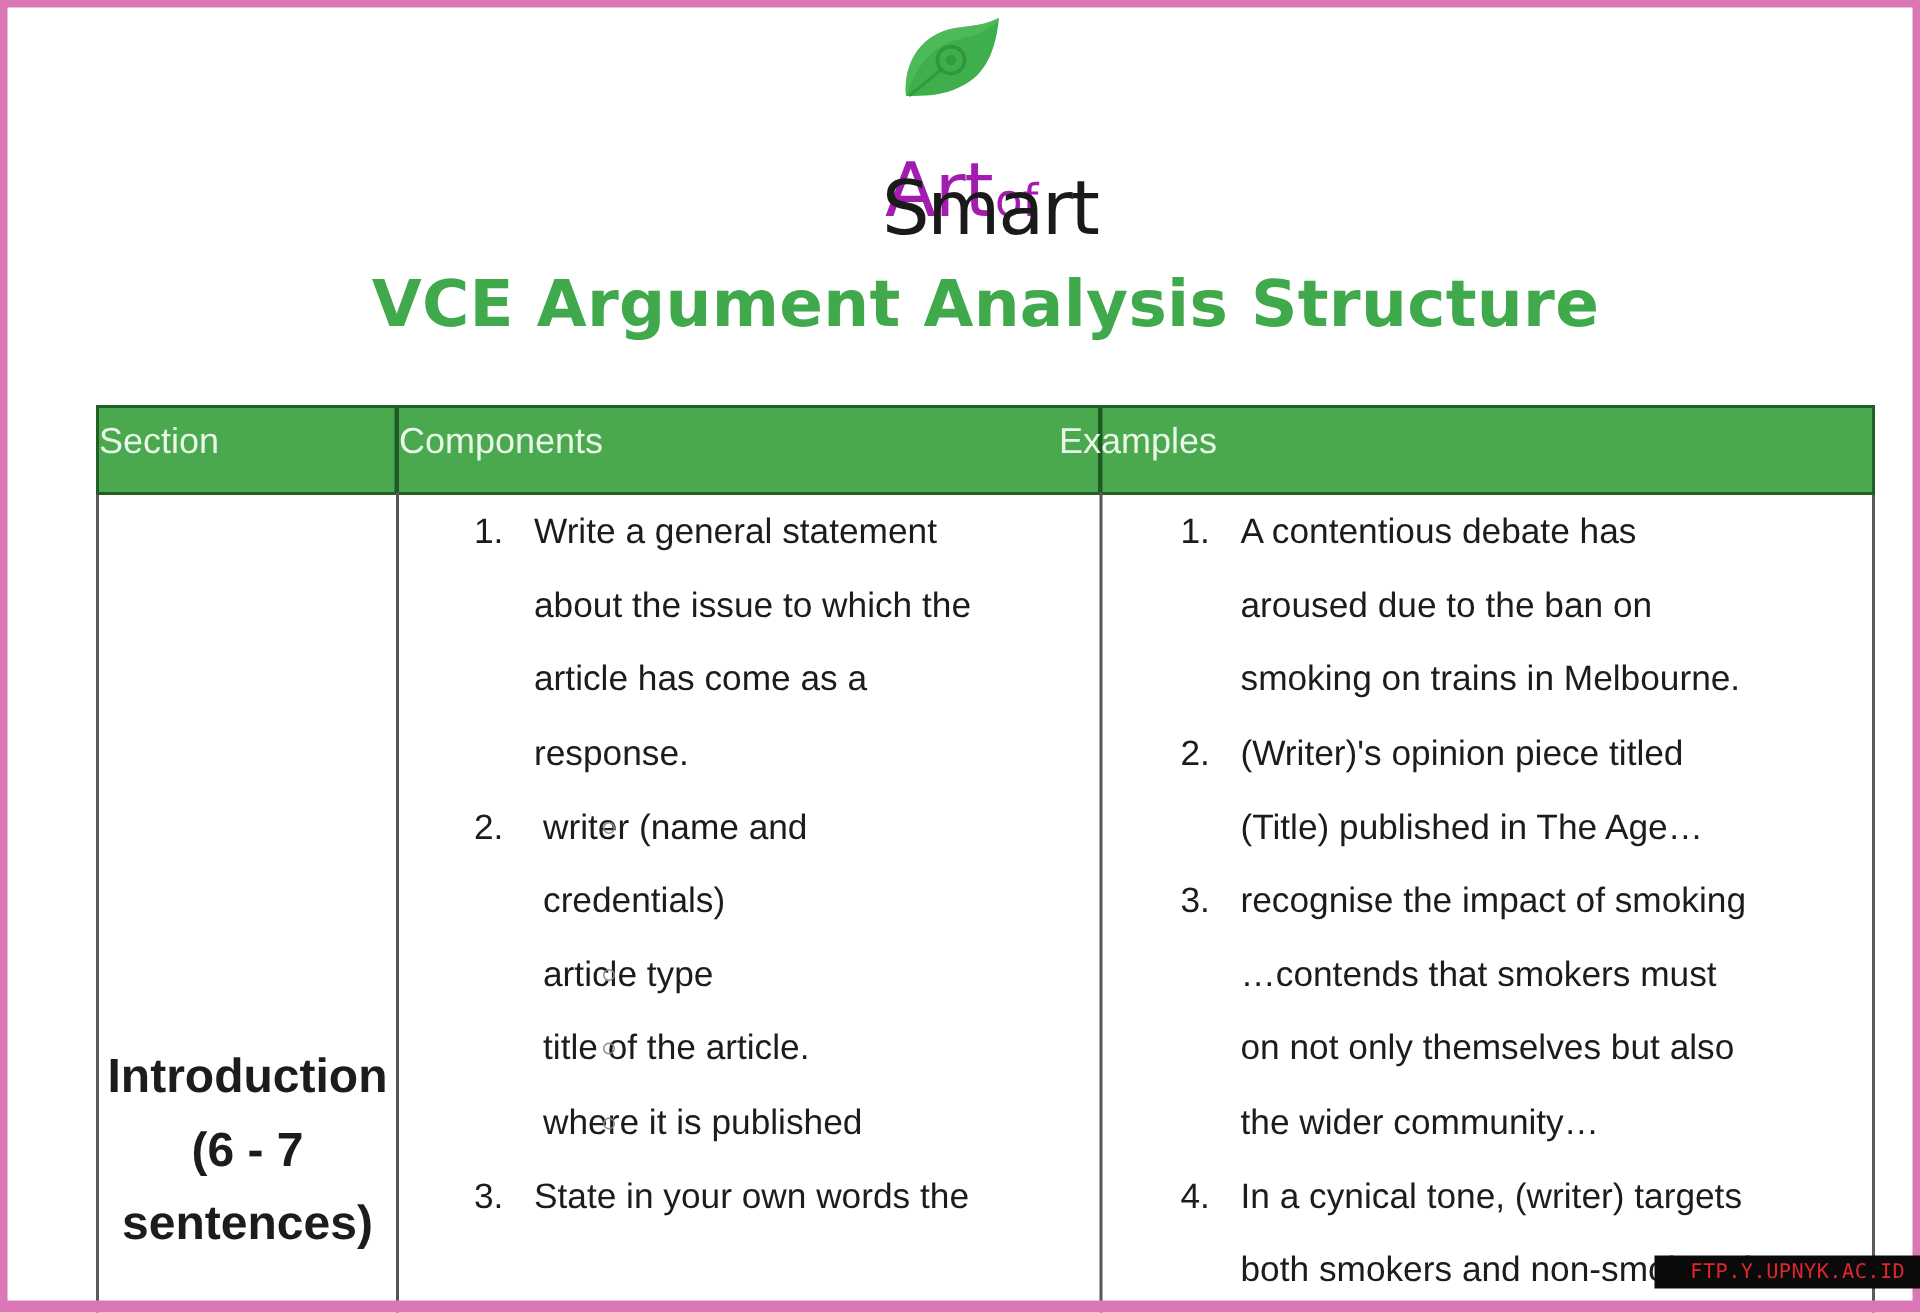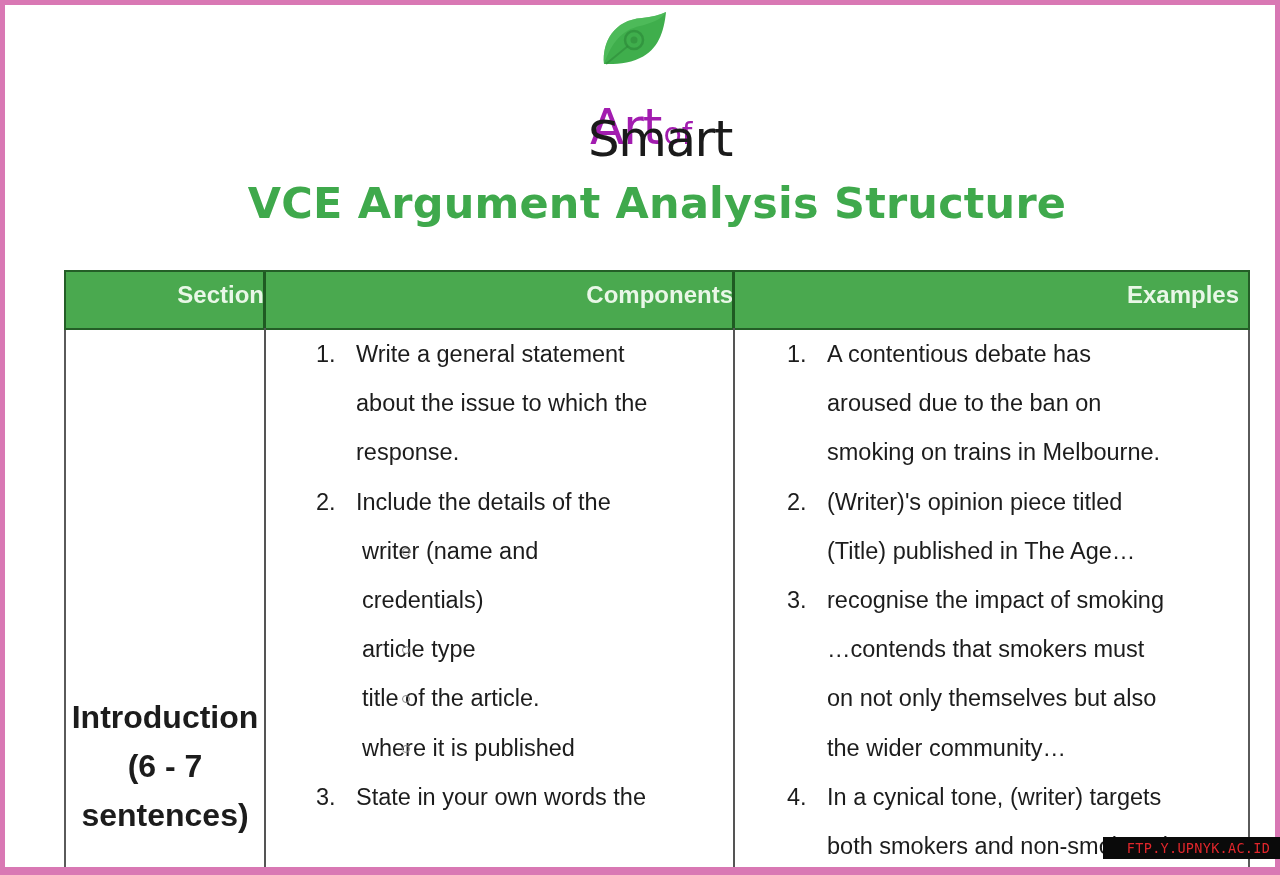--- a/index.html
+++ b/index.html
@@ -45,21 +45,21 @@
   .table {
     position: absolute; left: 64px; top: 270px; width: 1186px; height: 620px;
     border: 2px solid #5a5a5a; box-sizing: border-box; background: #fff;
   }
   .thead {
     position: absolute; left: -2px; top: -2px; width: 1186px; height: 60px;
     background: #4aa94f; border: 2px solid #245e27; box-sizing: border-box;
   }
   .th {
     position: absolute; top: 0; height: 56px; line-height: 46px;
-    text-align: right; color: #e9f7e7; font-weight: bold; font-size: 24px;
+    text-align: left; color: #e9f7e7; font-weight: normal; font-size: 24px;
   }
   .th-section { left: 0; width: 198px; }
   .th-components { left: 200px; width: 467px; }
   .th-examples { left: 640px; width: 533px; }
   .vline {
     position: absolute; top: -2px; width: 2px; height: 640px; background: #555;
   }
   .vline-head { position: absolute; top: 0; width: 3px; height: 56px; background: #1f5a22; }
   .cell {
     position: absolute; top: 58px; height: 560px; box-sizing: border-box;
@@ -128,25 +128,25 @@
       <div>(6 - 7</div>
       <div>sentences)</div>
     </div>
   </div>
 
   <div class="cell cell-components">
     <div class="item">
       <span class="num">1.</span>
       <div>Write a general statement</div>
       <div>about the issue to which the</div>
+      <div>article has come as a</div>
       <div>response.</div>
     </div>
     <div class="item">
       <span class="num">2.</span>
-      <div>Include the details of the</div>
     </div>
     <div class="sub">
       <span class="bullet"></span>
       <div>writer (name and</div>
       <div>credentials)</div>
     </div>
     <div class="sub">
       <span class="bullet"></span>
       <div>article type</div>
     </div>

